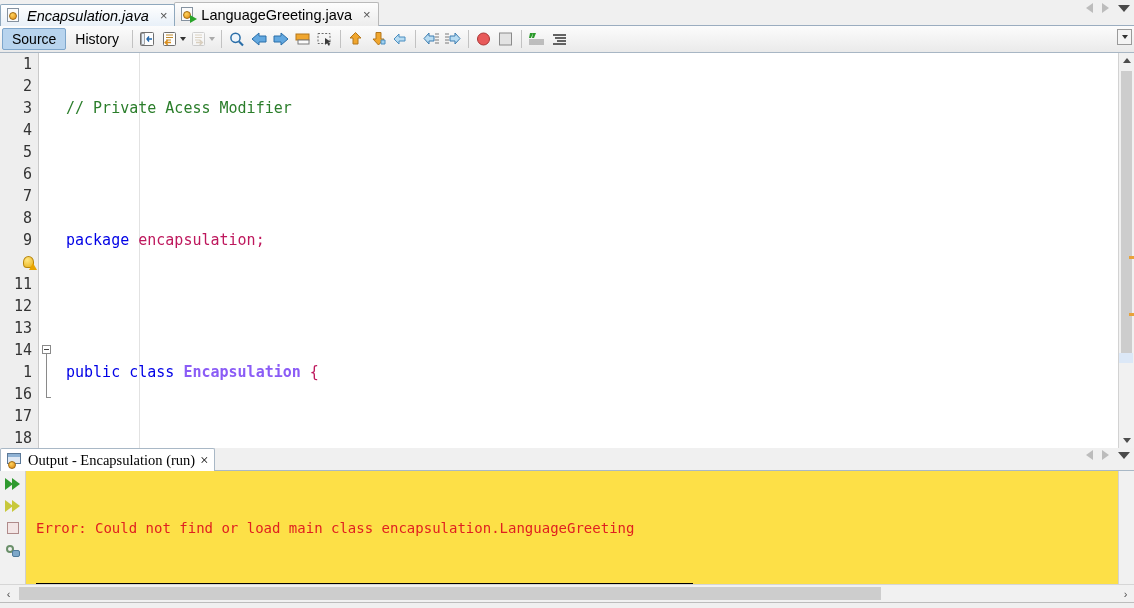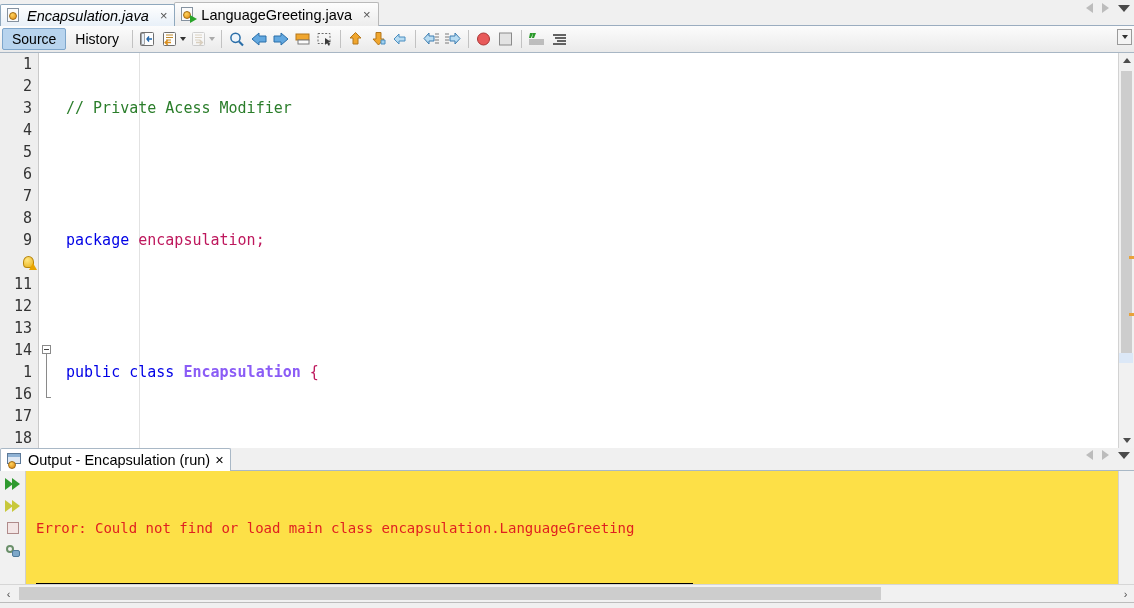--- a/index.html
+++ b/index.html
@@ -111,21 +111,21 @@
   .vsa{height:15px;display:flex;align-items:center;justify-content:center;background:#f1f1f1;}
   .chev{width:0;height:0;}
   .chev-up{border-left:4px solid transparent;border-right:4px solid transparent;border-bottom:5px solid #4d4d4d;}
   .chev-dn{border-left:4px solid transparent;border-right:4px solid transparent;border-top:5px solid #4d4d4d;}
   .vthumb{position:absolute;left:2px;right:2px;top:18px;height:282px;background:#cdcdcd;}
   .mark{position:absolute;left:10px;width:5px;height:3px;background:#e8a23b;}
   .markblue{position:absolute;left:0px;right:1px;height:10px;background:#dce8f7;}
 
   
   .outwrap{flex:0 0 auto;display:flex;flex-direction:column;background:#f0f0f0;height:154px;}
-  .outtabbar{height:24px;display:flex;align-items:flex-end;position:relative;background:#f0f0f0;}
+  .outtabbar{height:24px;display:flex;align-items:flex-end;position:relative;background:#f0f0f0;font-family:Liberation Serif, serif;}
   .outtab{
     height:23px;display:flex;align-items:center;gap:5px;padding:0 6px;
     background:#ffffff;border:1px solid #a9b8c6;border-bottom:none;border-radius:2px 2px 0 0;
     font-size:14.5px;box-sizing:border-box;
   }
   .outtabfill{flex:1;height:23px;border-bottom:1px solid #a9b8c6;box-sizing:border-box;}
   .outnav{position:absolute;right:4px;top:2px;display:flex;align-items:center;gap:9px;}
   .oico{width:16px;height:15px;position:relative;flex:0 0 auto;}
   .oico .win{position:absolute;left:0;top:0;width:14px;height:11px;background:#dfe8f3;border:1px solid #5c7998;box-sizing:border-box;}
   .oico .winbar{position:absolute;left:1px;top:1px;width:12px;height:3px;background:#8fb2d4;}

